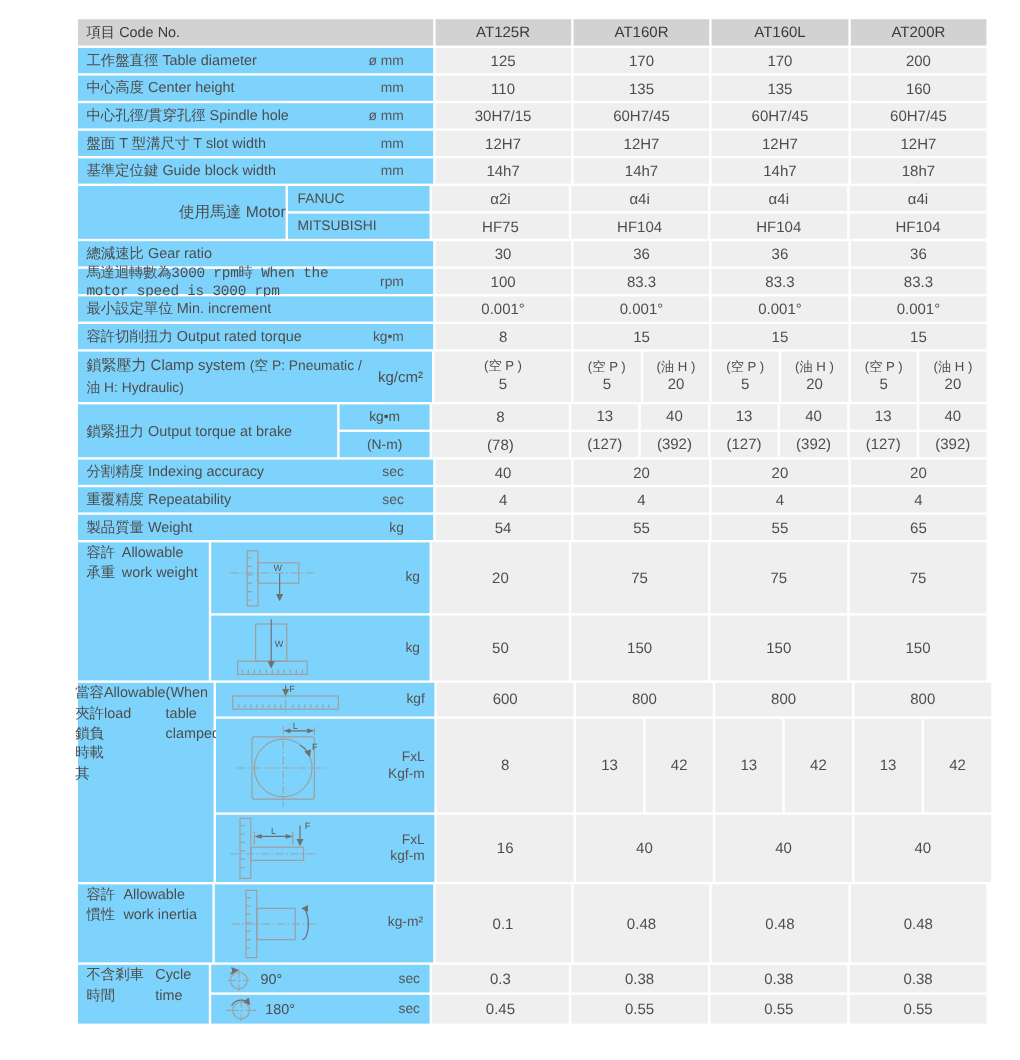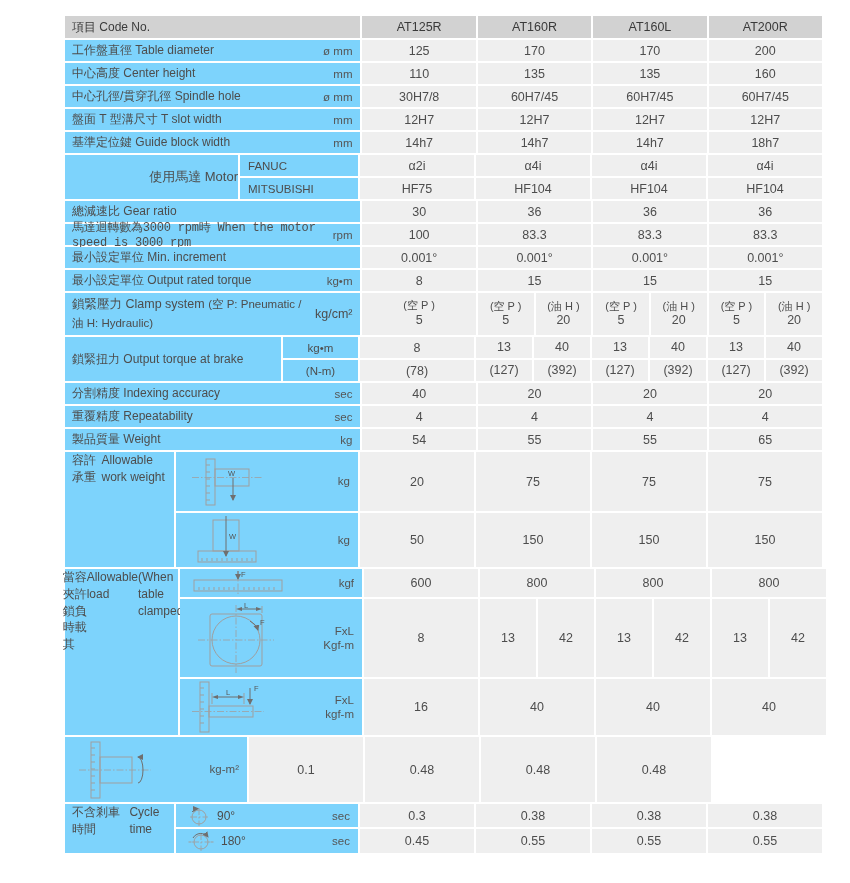--- a/index.html
+++ b/index.html
@@ -7,21 +7,21 @@
   .title{margin:9px 0 7px 78px;display:flex;align-items:baseline;gap:16px;}
   .t-zh{font-size:27px;font-weight:bold;font-style:italic;color:#141414;letter-spacing:1px;}
   .t-en{font-size:21px;font-weight:bold;font-style:italic;color:#e8232a;}
   .tbl{margin-left:65px;width:757px;}
   .r{display:flex;gap:2px;margin-bottom:2px;}
   .sr{display:flex;gap:2px;}
   .stk{display:flex;flex-direction:column;gap:2px;}
   .c{background:#efefef;display:flex;align-items:center;justify-content:center;font-size:12.5px;box-sizing:border-box;}
   .lab{background:#7dd3fc;}
   .hdr{background:#d2d2d2;color:#3a3a3a;}
-  .lf{width:297px;justify-content:space-between;padding:0 8px 0 7px;}
+  .lf{width:297px;justify-content:space-between;padding:0 24px 0 7px;}
   .lf .lbl{font-size:12px;text-align:left;}
   .lf .unit{font-size:11.5px;color:#555;white-space:nowrap;padding-left:4px;}
   .sm{font-size:9.8px;letter-spacing:-0.2px;font-family:Liberation Mono, monospace;}
   .v{width:114px;}
   .vsplit{display:flex;gap:2px;width:114px;}
   .vh{flex:1;flex-direction:column;line-height:1.2;}
   .vh .hd{font-size:11px;}
   .two{flex-direction:column;line-height:1.25;}
   .two .hd{font-size:11px;}
   .brand{width:118px;justify-content:flex-start;padding-left:8px;font-size:11.5px;}
@@ -89,21 +89,21 @@
     <div class="c v">110</div>
     <div class="c v">135</div>
     <div class="c v">135</div>
     <div class="c v">160</div>
   </div>
   <div class="r" style="height:21px">
     <div class="c lab lf">
         <span class="lbl">中心孔徑/貫穿孔徑 Spindle hole</span>
         <span class="unit">ø mm</span>
       </div>
-    <div class="c v">30H7/8</div>
+    <div class="c v">30H7/15</div>
     <div class="c v">60H7/45</div>
     <div class="c v">60H7/45</div>
     <div class="c v">60H7/45</div>
   </div>
   <div class="r" style="height:21px">
     <div class="c lab lf">
         <span class="lbl">盤面 T 型溝尺寸 T slot width</span>
         <span class="unit">mm</span>
       </div>
     <div class="c v">12H7</div>
@@ -169,21 +169,21 @@
         <span class="lbl">最小設定單位 Min. increment</span>
         <span class="unit"></span>
       </div>
     <div class="c v">0.001°</div>
     <div class="c v">0.001°</div>
     <div class="c v">0.001°</div>
     <div class="c v">0.001°</div>
   </div>
   <div class="r" style="height:21px">
     <div class="c lab lf">
-        <span class="lbl">最小設定單位 Output rated torque</span>
+        <span class="lbl">容許切削扭力 Output rated torque</span>
         <span class="unit">kg•m</span>
       </div>
     <div class="c v">8</div>
     <div class="c v">15</div>
     <div class="c v">15</div>
     <div class="c v">15</div>
   </div>
 
   <div class="r" style="height:42px">
     <div class="c lab cl-wrap">
@@ -423,20 +423,24 @@
         </div>
         <div class="c v">16</div>
         <div class="c v">40</div>
         <div class="c v">40</div>
         <div class="c v">40</div>
       </div>
     </div>
   </div>
 
   <div class="r" style="height:65px">
+    <div class="c lab seclab">
+      <span>容許慣性</span>
+      <span>Allowable work inertia</span>
+    </div>
     <div class="c lab diag" style="width:182px">
       <svg width="92" height="60" viewBox="0 0 92 60">
         <rect class="ln" x="20" y="2" width="9" height="56"></rect>
         <path class="ln" d="M20 8 h4 M20 15 h4 M20 22 h4 M20 29 h4 M20 36 h4 M20 43 h4 M20 50 h4"></path>
         <rect class="ln" x="29" y="17" width="32" height="26"></rect>
         <line class="cd" x1="8" y1="30" x2="80" y2="30"></line>
         <path class="ar" d="M 67,43 a 5,13 0 1 0 0,-26" marker-end="url(#ah)"></path>
       </svg>
       <span class="dunit">kg-m²</span>
     </div>

